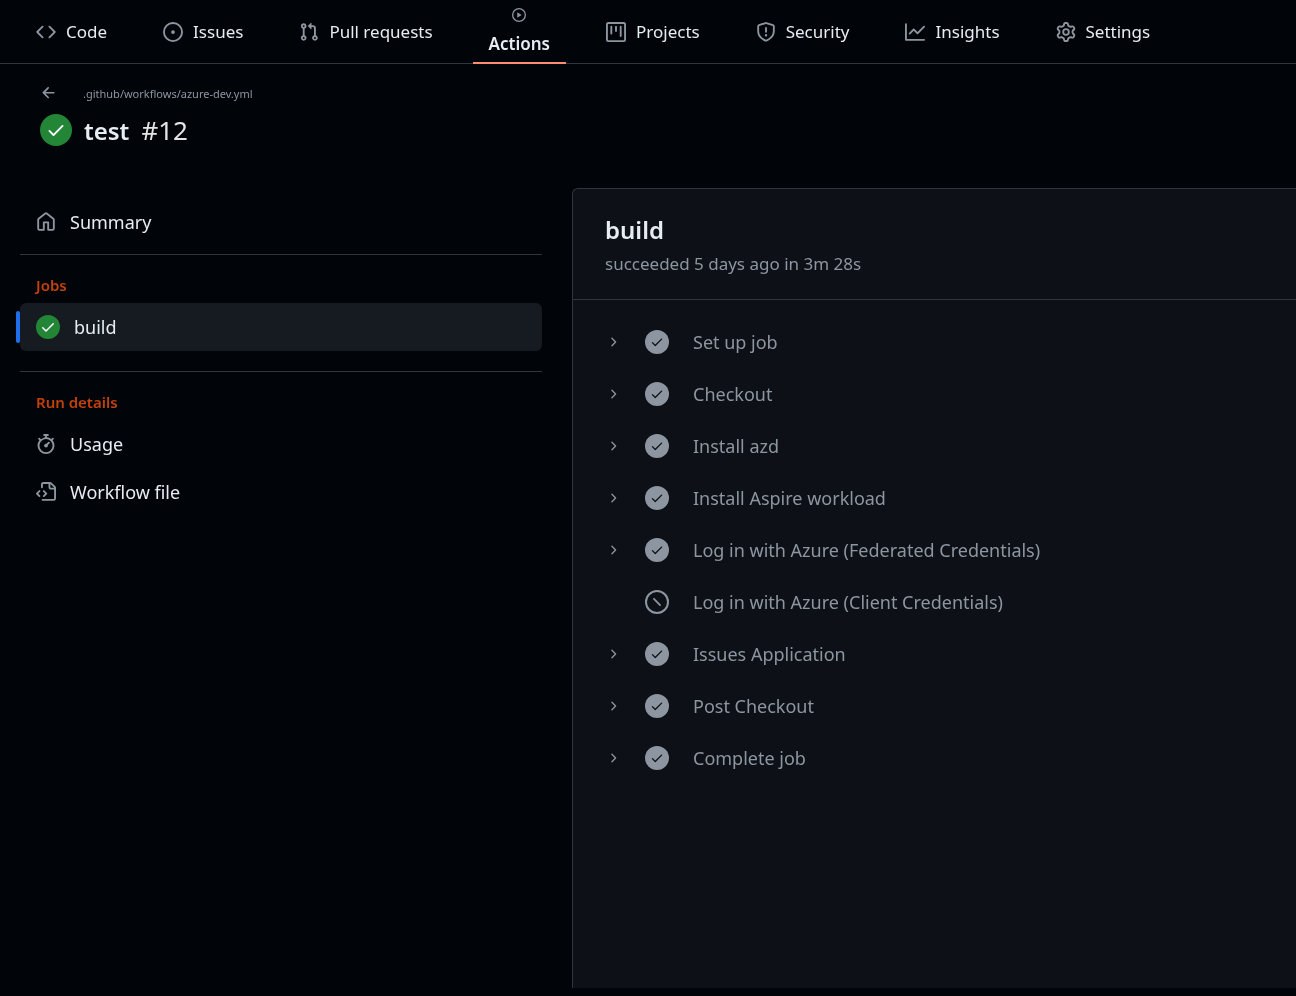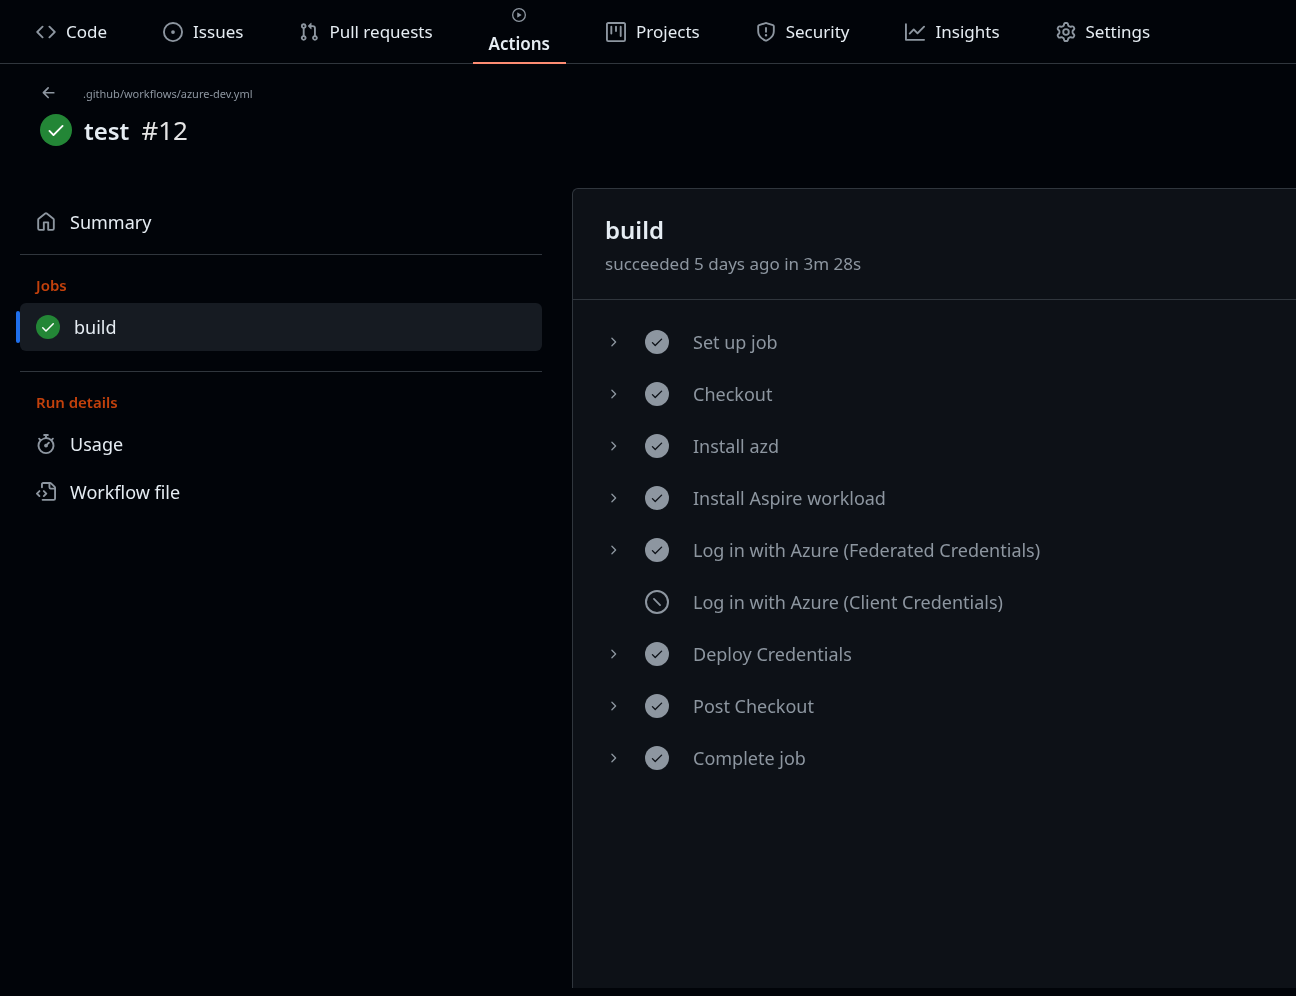--- a/index.html
+++ b/index.html
@@ -402,21 +402,21 @@
           <div class="step-chevron">
             <svg width="14" height="14" viewBox="0 0 16 16" fill="#8d96a0">
               <path d="M6.22 3.22a.75.75 0 0 1 1.06 0l4.25 4.25a.75.75 0 0 1 0 1.06l-4.25 4.25a.751.751 0 0 1-1.042-.018.751.751 0 0 1-.018-1.042L9.94 8 6.22 4.28a.75.75 0 0 1 0-1.06Z"></path>
             </svg>
           </div>
           <div class="step-status">
             <svg width="14" height="14" viewBox="0 0 16 16" fill="#0d1117">
               <path d="M13.78 4.22a.75.75 0 0 1 0 1.06l-7.25 7.25a.75.75 0 0 1-1.06 0L2.22 9.28a.751.751 0 0 1 .018-1.042.751.751 0 0 1 1.042-.018L6 10.94l6.72-6.72a.75.75 0 0 1 1.06 0Z"></path>
             </svg>
           </div>
-          <div class="step-name">Deploy Credentials</div>
+          <div class="step-name">Issues Application</div>
         </div>
         <div class="step-item">
           <div class="step-chevron">
             <svg width="14" height="14" viewBox="0 0 16 16" fill="#8d96a0">
               <path d="M6.22 3.22a.75.75 0 0 1 1.06 0l4.25 4.25a.75.75 0 0 1 0 1.06l-4.25 4.25a.751.751 0 0 1-1.042-.018.751.751 0 0 1-.018-1.042L9.94 8 6.22 4.28a.75.75 0 0 1 0-1.06Z"></path>
             </svg>
           </div>
           <div class="step-status">
             <svg width="14" height="14" viewBox="0 0 16 16" fill="#0d1117">
               <path d="M13.78 4.22a.75.75 0 0 1 0 1.06l-7.25 7.25a.75.75 0 0 1-1.06 0L2.22 9.28a.751.751 0 0 1 .018-1.042.751.751 0 0 1 1.042-.018L6 10.94l6.72-6.72a.75.75 0 0 1 1.06 0Z"></path>

